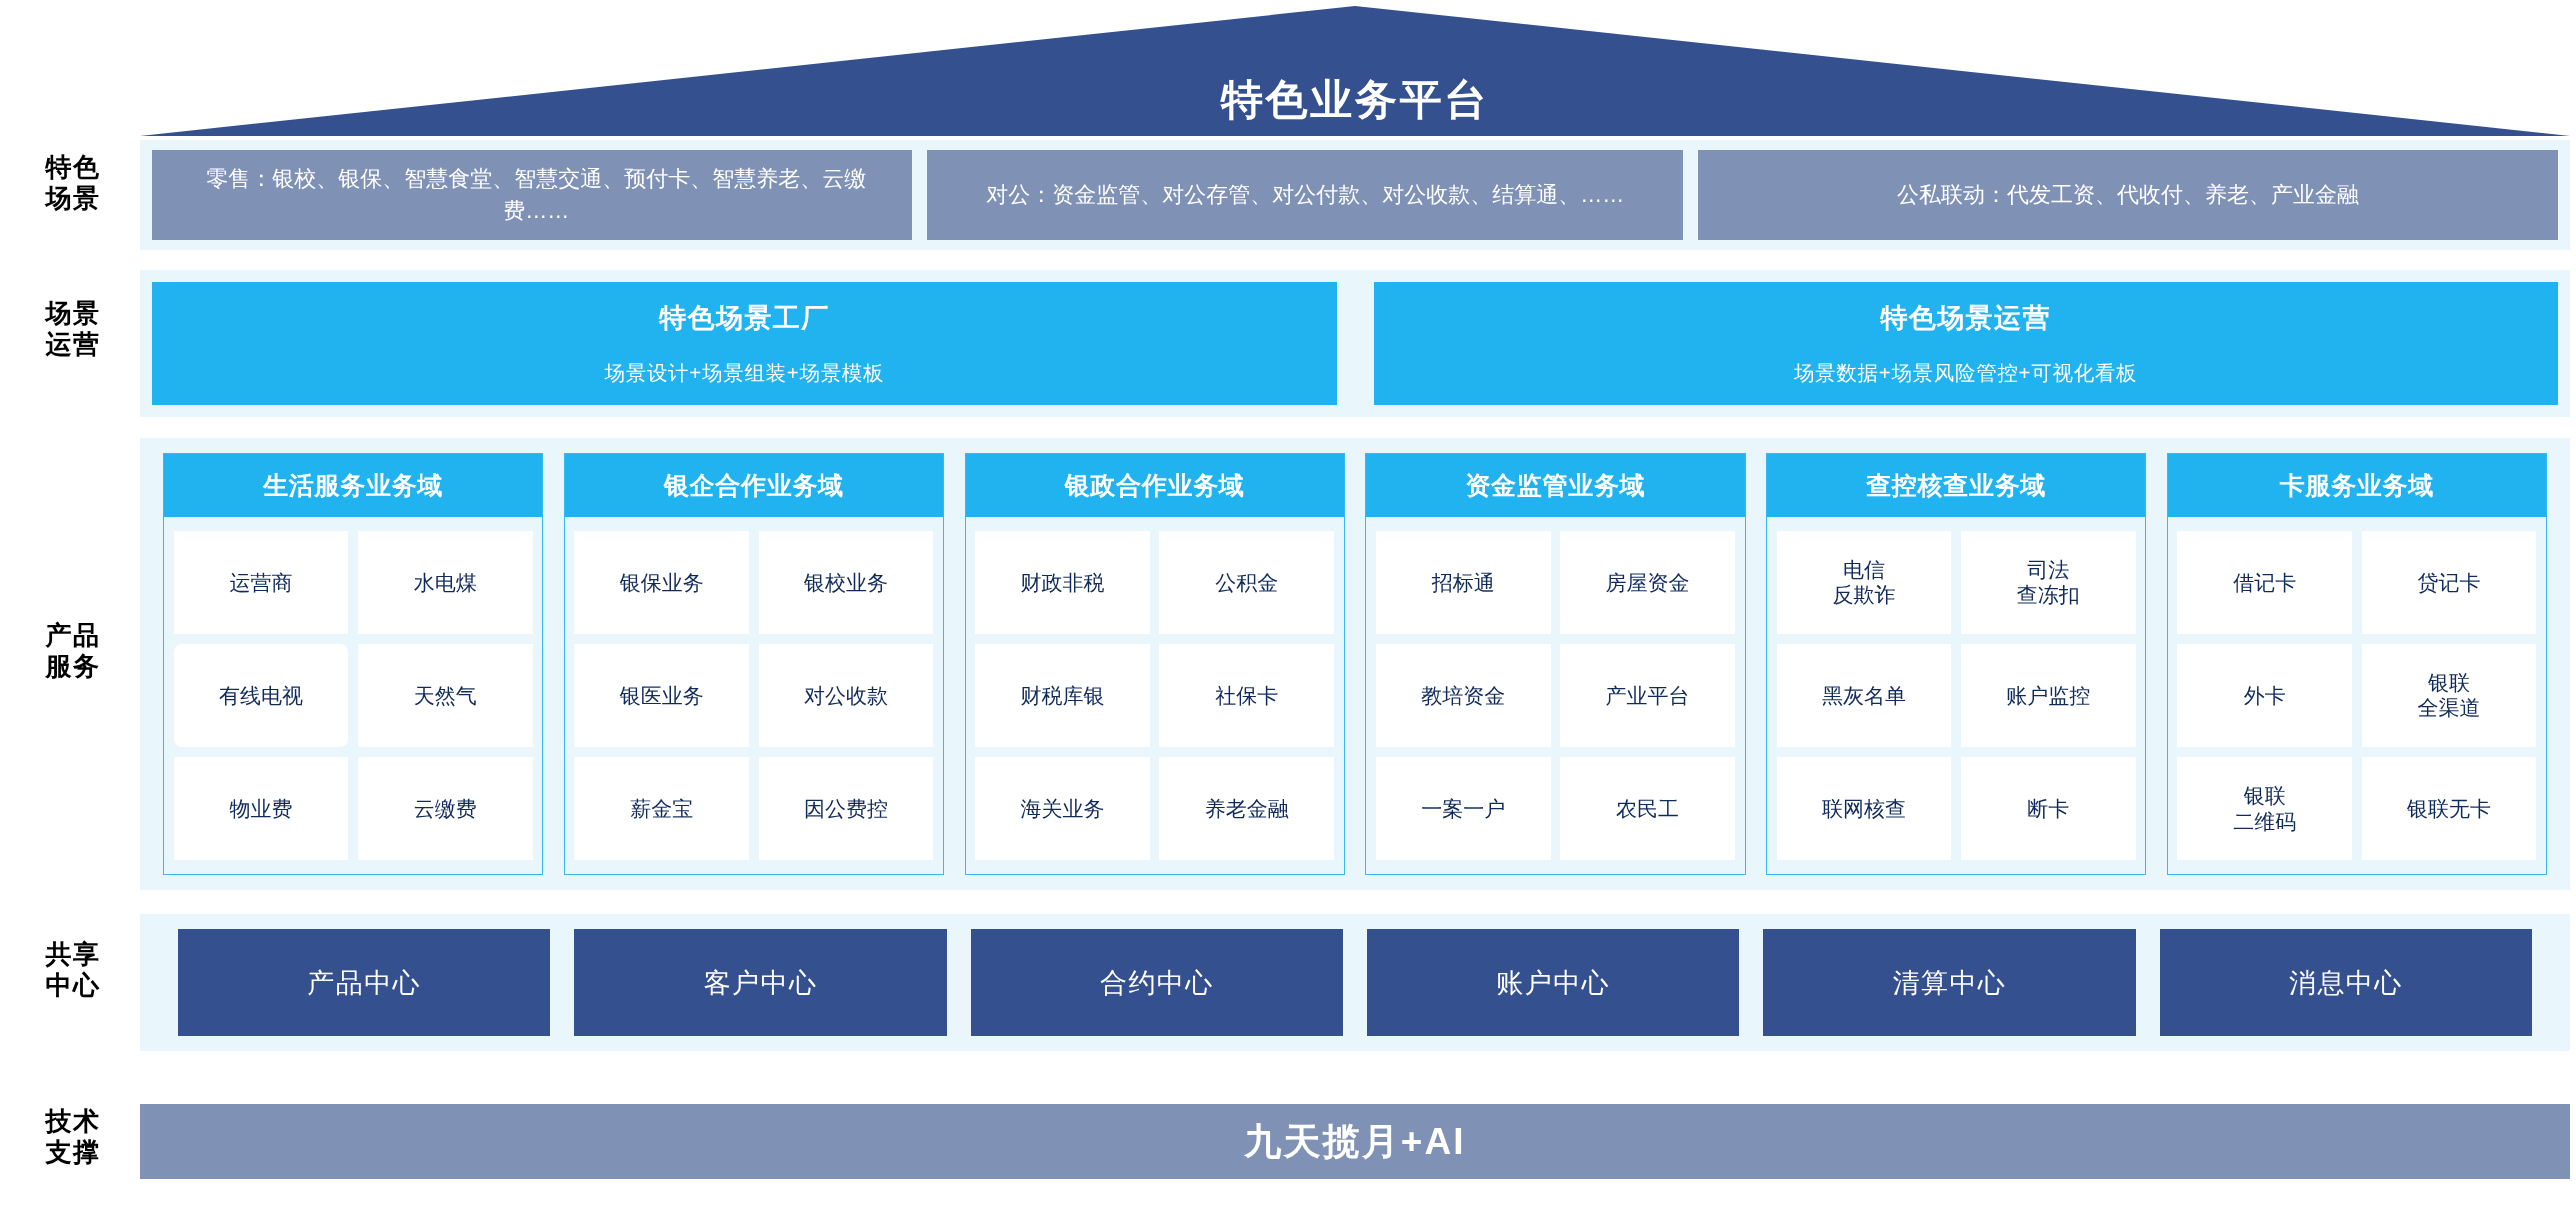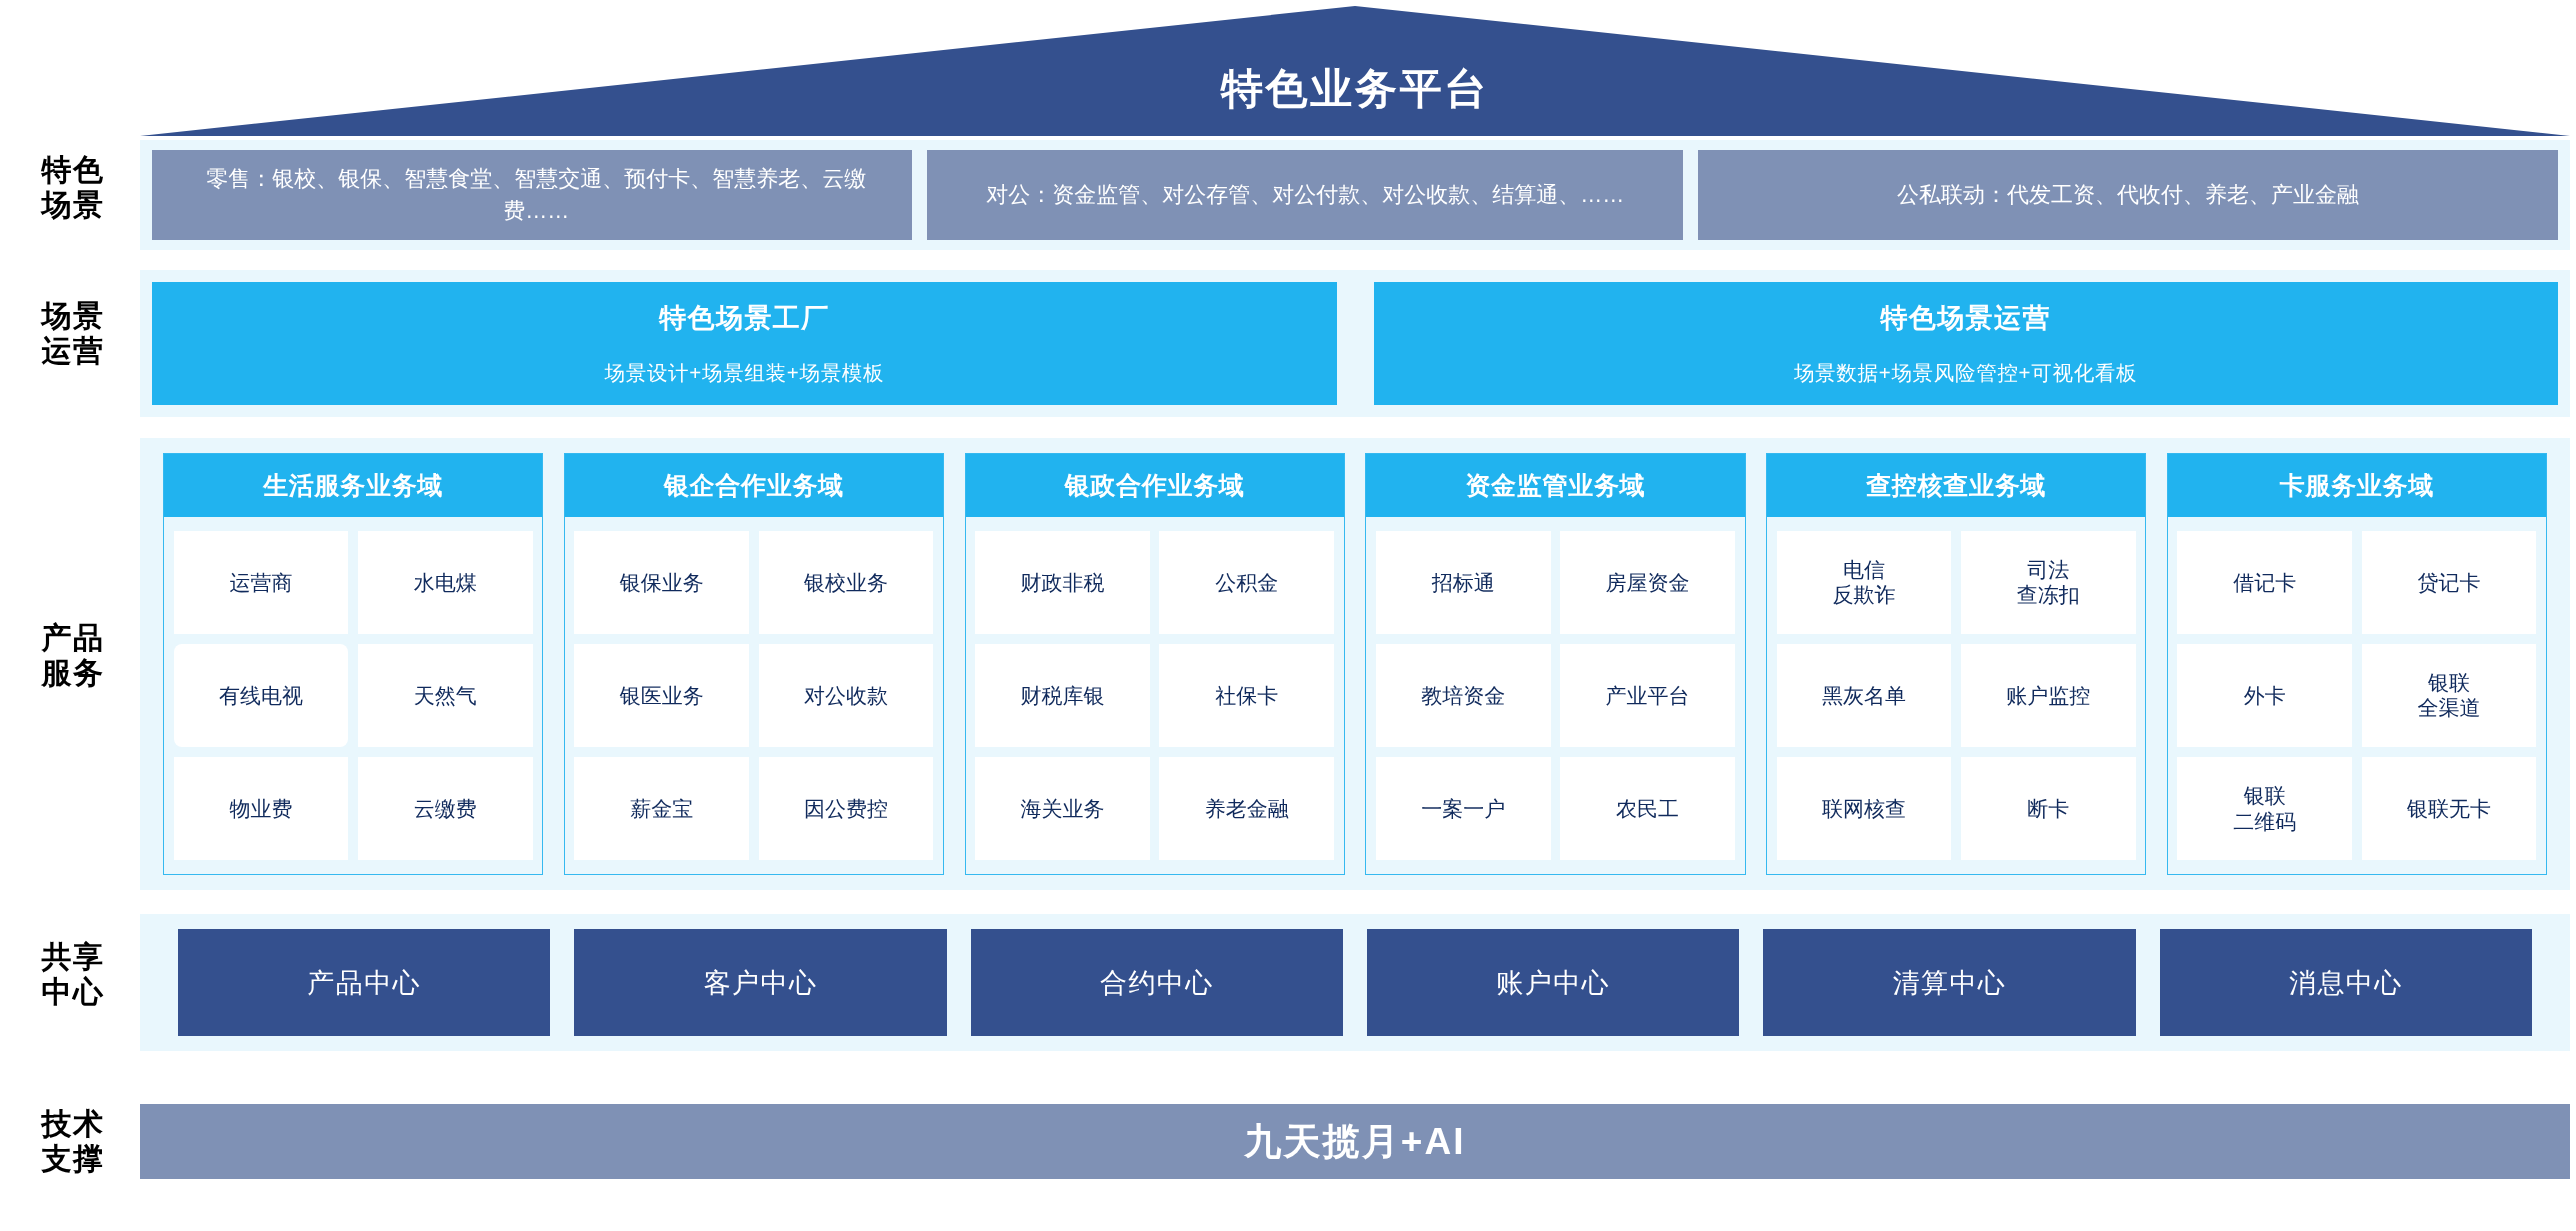--- a/index.html
+++ b/index.html
@@ -10,32 +10,32 @@
     position:relative;
   }
   .stage{position:relative;width:2576px;height:1232px;}
 
   
   .roof-wrap{position:absolute;left:140px;top:5.5px;width:2430px;height:130px;}
   .roof-wrap svg{display:block;width:100%;height:100%;}
   .roof-title{
     position:absolute;left:0;top:0;width:100%;height:130px;
     display:flex;align-items:flex-end;justify-content:center;
-    padding-bottom:19px;box-sizing:border-box;
+    padding-bottom:8px;box-sizing:border-box;
     color:#ffffff;font-size:42px;font-weight:bold;letter-spacing:2.7px;
     pointer-events:none;
   }
 
   
   .rail-label{
     position:absolute;left:15px;
     width:116px;
     text-align:center;
     color:#000000;
-    font-size:30px;font-weight:bold;line-height:1.18;
+    font-size:26px;font-weight:bold;line-height:1.18;
     letter-spacing:1.4px;
   }
 
   
   .band{
     position:absolute;left:140px;width:2430px;
     background:#e9f7fd;
     box-sizing:border-box;
   }
 

